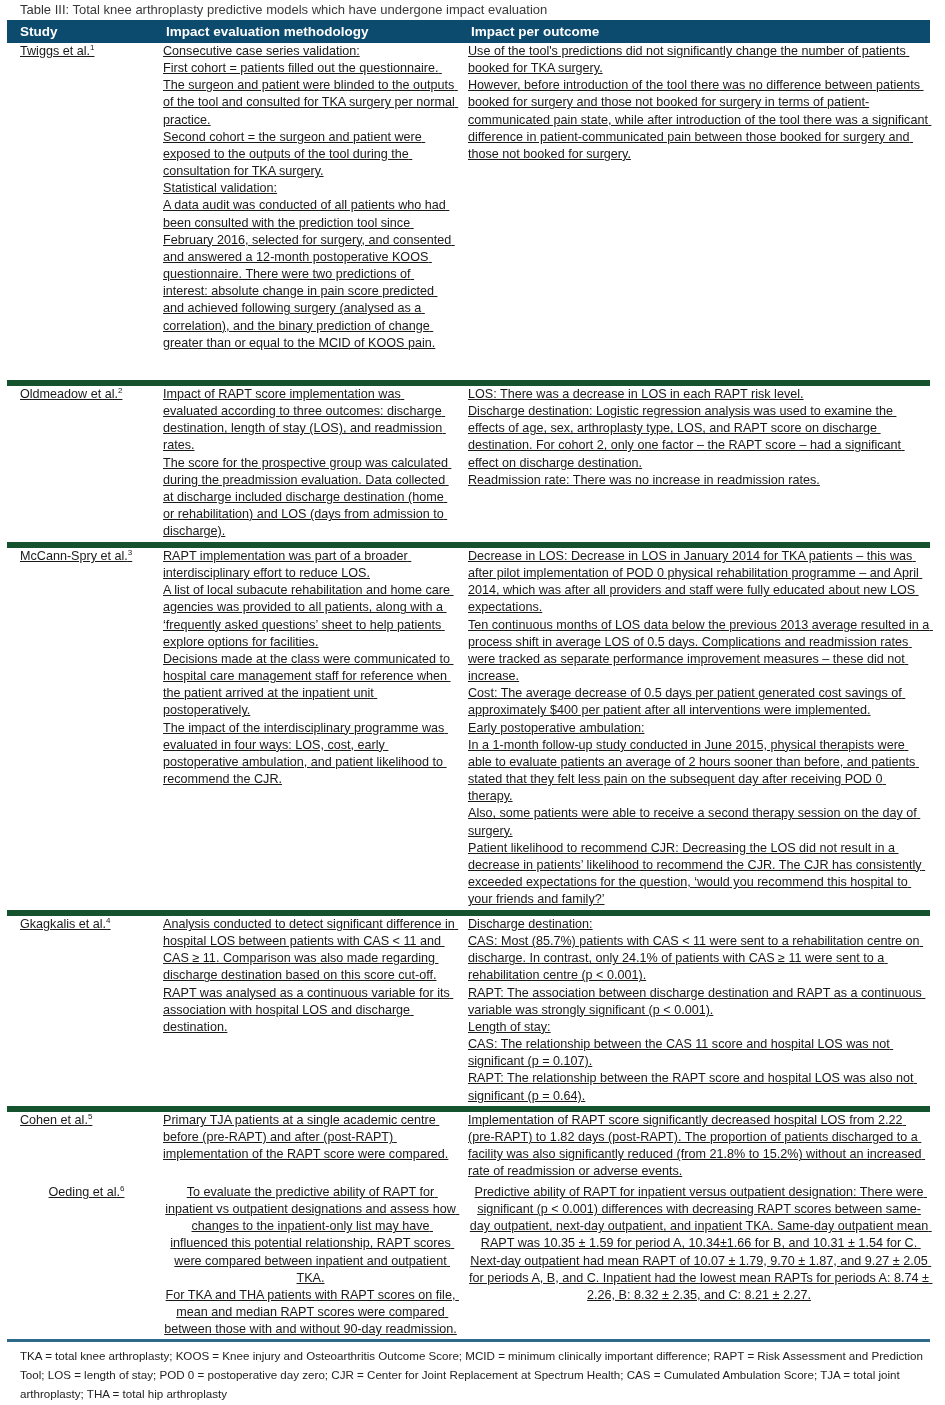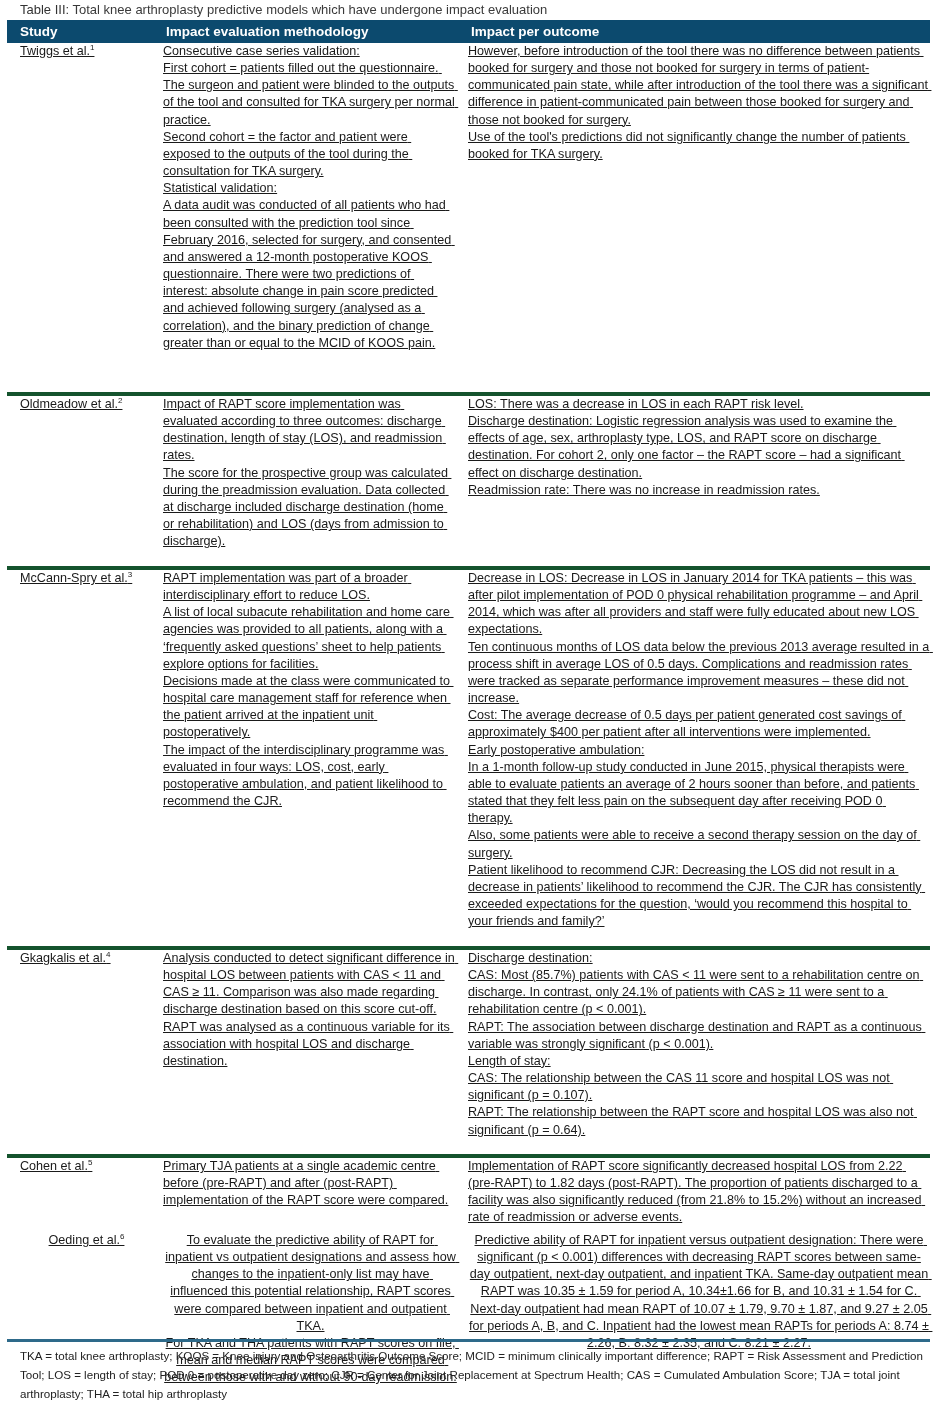--- a/index.html
+++ b/index.html
@@ -6,21 +6,21 @@
   body { width:945px; height:1405px; overflow:hidden; font-family:"Liberation Sans", sans-serif; color:#1a1a1a; }
   .caption { position:absolute; left:20px; top:2px; font-size:13px; color:#3a3a3a; }
   .caption b { font-weight:normal; color:#333; }
   .table { position:absolute; left:7px; top:20px; width:923px; }
   .thead { display:flex; background:#0c4a6e; color:#ffffff; font-weight:bold; font-size:13.5px; height:23px; align-items:center; }
   .thead div { padding-left:13px; box-sizing:border-box; }
   .c1 { width:146px; }
   .c2 { width:305px; }
   .c3 { width:472px; }
   .row { display:flex; font-size:12.6px; line-height:17.15px; padding-top:0; box-sizing:border-box;text-decoration:underline; }
-  .row.sep { border-top:4px solid #14532d;margin-top:12px; }
+  .row.sep { border-top:6px solid #14532d; }
   .row div.cell { padding-left:13px; box-sizing:border-box; }
   .row div.cell.c2, .row div.cell.c3 { padding-left:10px; }
   .line { display:block; white-space:pre-wrap; }
   sup { font-size:8px; vertical-align:super; line-height:0; }
   .tbl-bottom { position:absolute; left:7px; top:1339px; width:923px; height:3px; background:#2e6a8a; }
   .footnote { position:absolute; left:20px; top:1346px; width:910px; font-size:11.6px; line-height:19px; color:#222; }
   .footnote a { color:#2e7fb4; text-decoration:none; }
 </style>
 </head>
 <body>
@@ -32,27 +32,27 @@
     <div class="c1">Study</div>
     <div class="c2">Impact evaluation methodology</div>
     <div class="c3">Impact per outcome</div>
   </div>
 
   <div class="row" style="height:337px;">
     <div class="cell c1"><span>Twiggs et al.</span><sup>1</sup></div>
     <div class="cell c2">
       <span class="line">Consecutive case series validation:</span>
       <span class="line">First cohort = patients filled out the questionnaire. The surgeon and patient were blinded to the outputs of the tool and consulted for TKA surgery per normal practice.</span>
-      <span class="line">Second cohort = the factor and patient were exposed to the outputs of the tool during the consultation for TKA surgery.</span>
+      <span class="line">Second cohort = the surgeon and patient were exposed to the outputs of the tool during the consultation for TKA surgery.</span>
       <span class="line">Statistical validation:</span>
       <span class="line">A data audit was conducted of all patients who had been consulted with the prediction tool since February 2016, selected for surgery, and consented and answered a 12-month postoperative KOOS questionnaire. There were two predictions of interest: absolute change in pain score predicted and achieved following surgery (analysed as a correlation), and the binary prediction of change greater than or equal to the MCID of KOOS pain.</span>
     </div>
     <div class="cell c3">
+      <span class="line">Use of the tool's predictions did not significantly change the number of patients booked for TKA surgery.</span>
       <span class="line">However, before introduction of the tool there was no difference between patients booked for surgery and those not booked for surgery in terms of patient-communicated pain state, while after introduction of the tool there was a significant difference in patient-communicated pain between those booked for surgery and those not booked for surgery.</span>
-      <span class="line">Use of the tool's predictions did not significantly change the number of patients booked for TKA surgery.</span>
     </div>
   </div>
 
   <div class="row sep" style="height:162px;">
     <div class="cell c1"><span>Oldmeadow et al.</span><sup>2</sup></div>
     <div class="cell c2">
       <span class="line">Impact of RAPT score implementation was evaluated according to three outcomes: discharge destination, length of stay (LOS), and readmission rates.</span>
       <span class="line">The score for the prospective group was calculated during the preadmission evaluation. Data collected at discharge included discharge destination (home or rehabilitation) and LOS (days from admission to discharge).</span>
     </div>
     <div class="cell c3">

